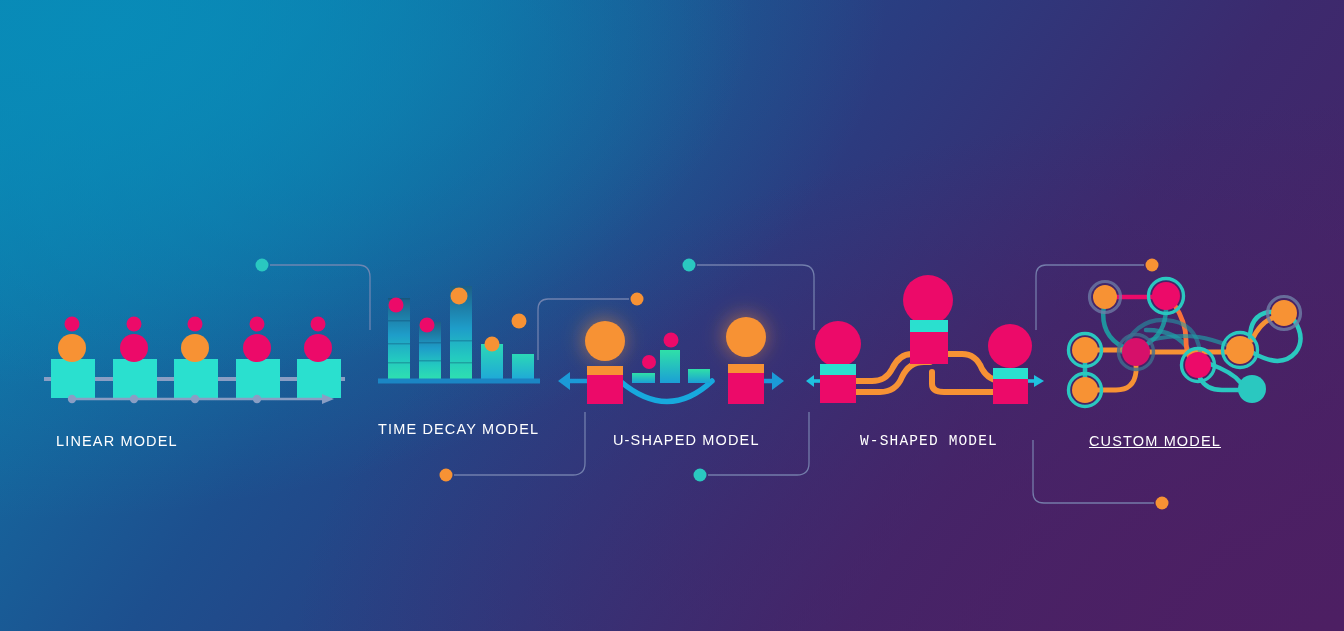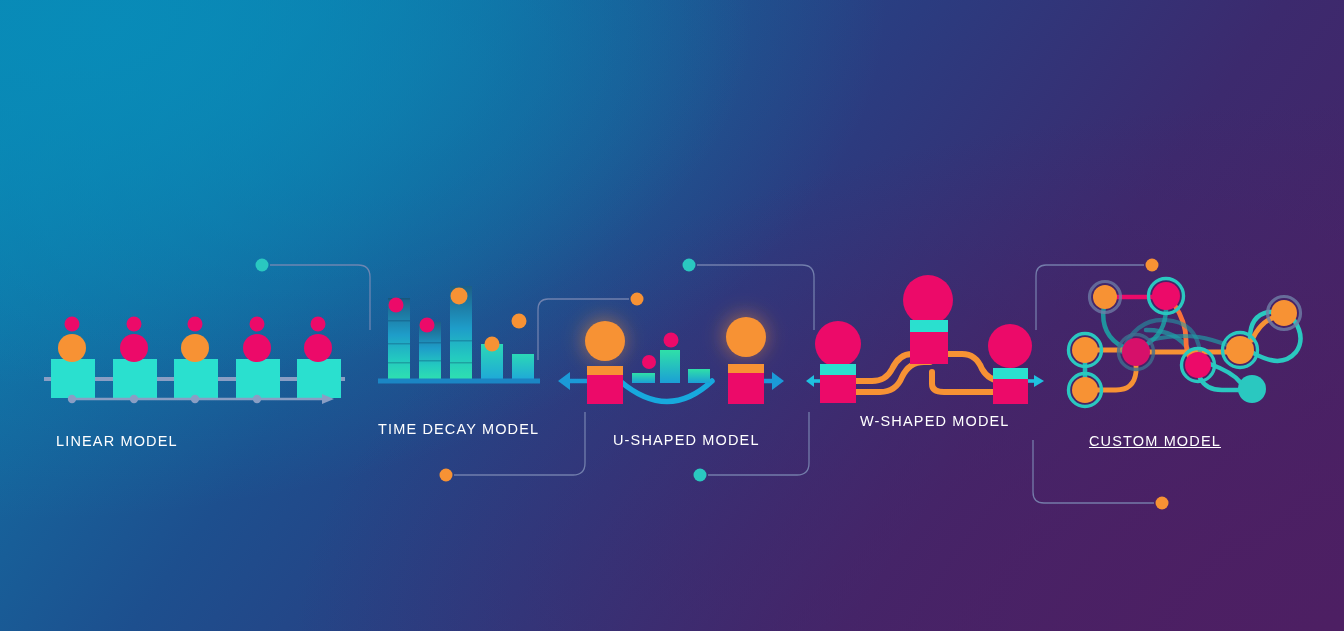--- a/index.html
+++ b/index.html
@@ -264,16 +264,16 @@
         <g>
           <circle cx="1252" cy="389" r="14" fill="#2ac8c0"></circle>
         </g>
       </g>
     </g>
   </svg>
 
   <div class="label" style="left:56px;top:433px;">LINEAR MODEL</div>
   <div class="label" style="left:378px;top:421px;">TIME DECAY MODEL</div>
   <div class="label" style="left:613px;top:432px;">U-SHAPED MODEL</div>
-  <div class="label" style="left:860px;top:413px;">W-SHAPED MODEL</div>
+  <div class="label" style="left:860px;top:433px;font-family:Liberation Mono, monospace;">W-SHAPED MODEL</div>
   <div class="label" style="left:1089px;top:433px;text-decoration:underline;">CUSTOM MODEL</div>
 
 </div>
 
 </body></html>

